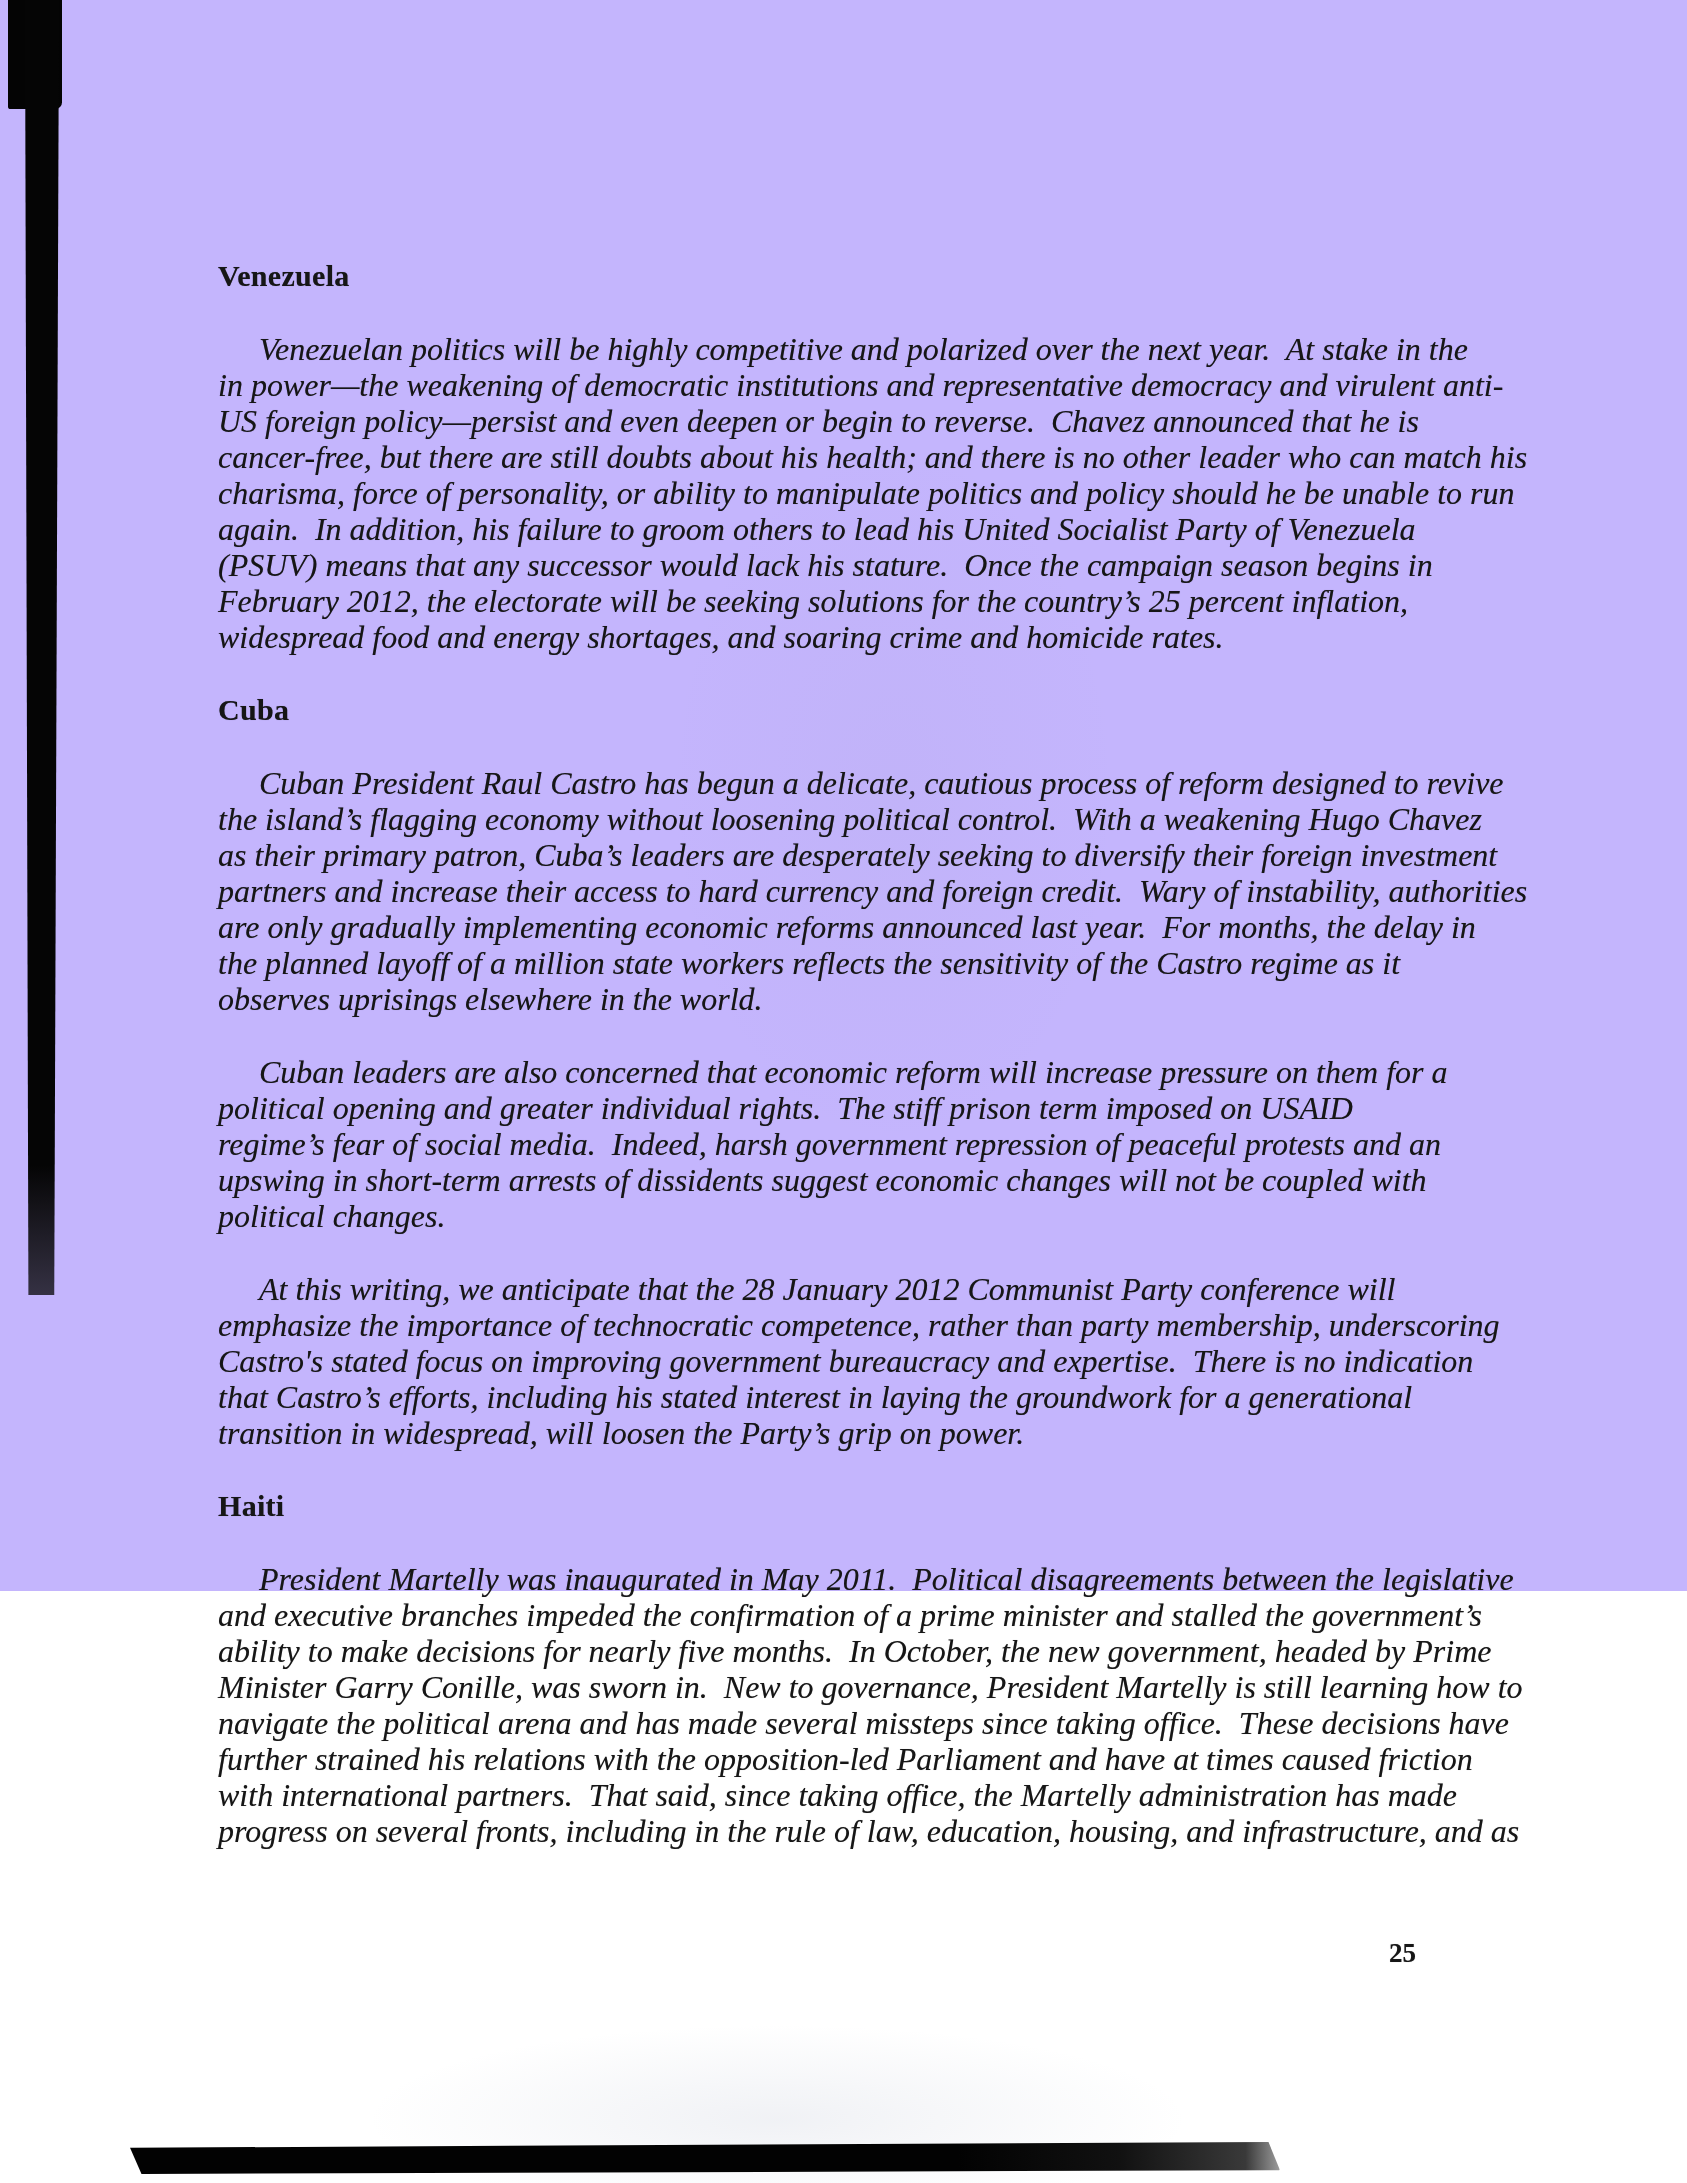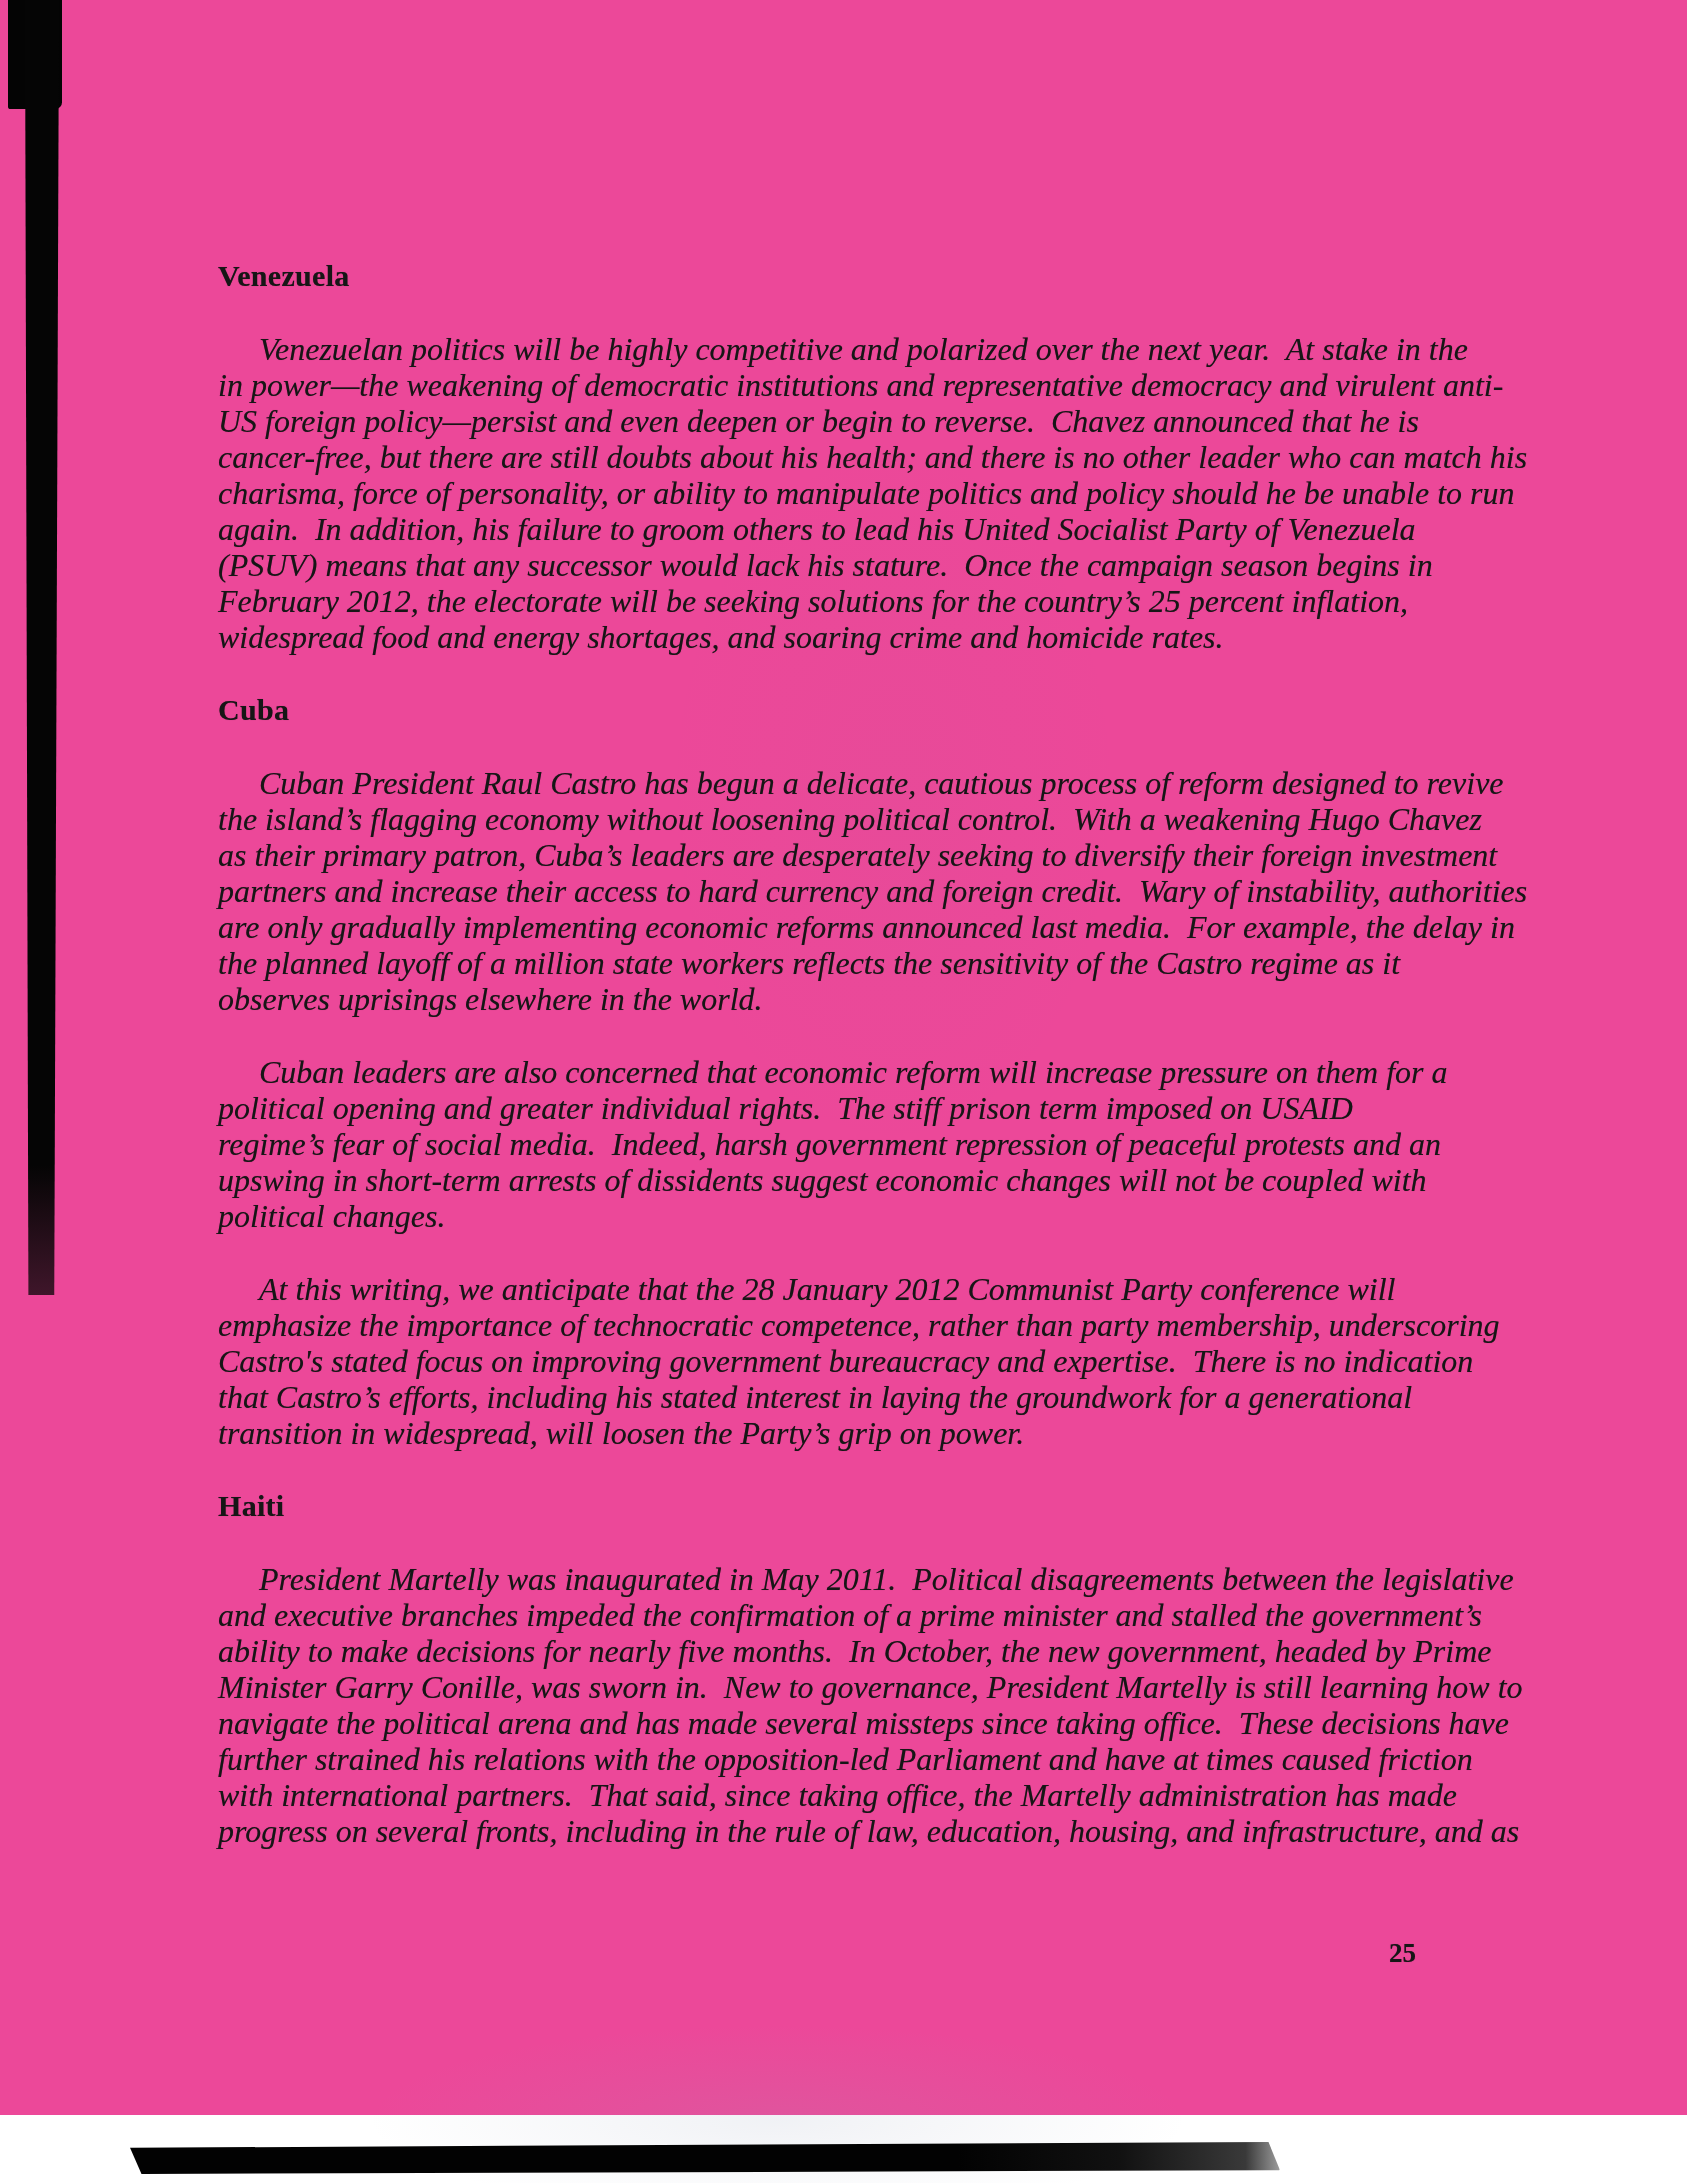--- a/index.html
+++ b/index.html
@@ -6,22 +6,22 @@
     margin: 0;
     padding: 0;
     width: 1687px;
     height: 2183px;
     overflow: hidden;
     background: #ffffff;
   }
   .page {
     position: relative;
     width: 1687px;
-    height: 2115px;
-    background: #ec4899;
+    height: 1591px;
+    background: #c4b5fd;
     font-family: "Liberation Serif", "DejaVu Serif", serif;
     color: #161616;
   }
   
   .smudge {
     position: absolute;
     pointer-events: none;
   }
   .smudge-bottom {
     left: 364px; top: 2024px; width: 827px; height: 159px;
@@ -105,21 +105,21 @@
         <div class="line">(PSUV) means that any successor would lack his stature.  Once the campaign season begins in</div>
         <div class="line">February 2012, the electorate will be seeking solutions for the country’s 25 percent inflation,</div>
         <div class="line">widespread food and energy shortages, and soaring crime and homicide rates.</div>
       </div>
       <div class="section-heading">Cuba</div>
       <div class="para">
         <div class="line">Cuban President Raul Castro has begun a delicate, cautious process of reform designed to revive</div>
         <div class="line">the island’s flagging economy without loosening political control.  With a weakening Hugo Chavez</div>
         <div class="line">as their primary patron, Cuba’s leaders are desperately seeking to diversify their foreign investment</div>
         <div class="line">partners and increase their access to hard currency and foreign credit.  Wary of instability, authorities</div>
-        <div class="line">are only gradually implementing economic reforms announced last media.  For example, the delay in</div>
+        <div class="line">are only gradually implementing economic reforms announced last year.  For months, the delay in</div>
         <div class="line">the planned layoff of a million state workers reflects the sensitivity of the Castro regime as it</div>
         <div class="line">observes uprisings elsewhere in the world.</div>
       </div>
       <div class="para">
         <div class="line">Cuban leaders are also concerned that economic reform will increase pressure on them for a</div>
         <div class="line">political opening and greater individual rights.  The stiff prison term imposed on USAID</div>
         <div class="line">regime’s fear of social media.  Indeed, harsh government repression of peaceful protests and an</div>
         <div class="line">upswing in short-term arrests of dissidents suggest economic changes will not be coupled with</div>
         <div class="line">political changes.</div>
       </div>

